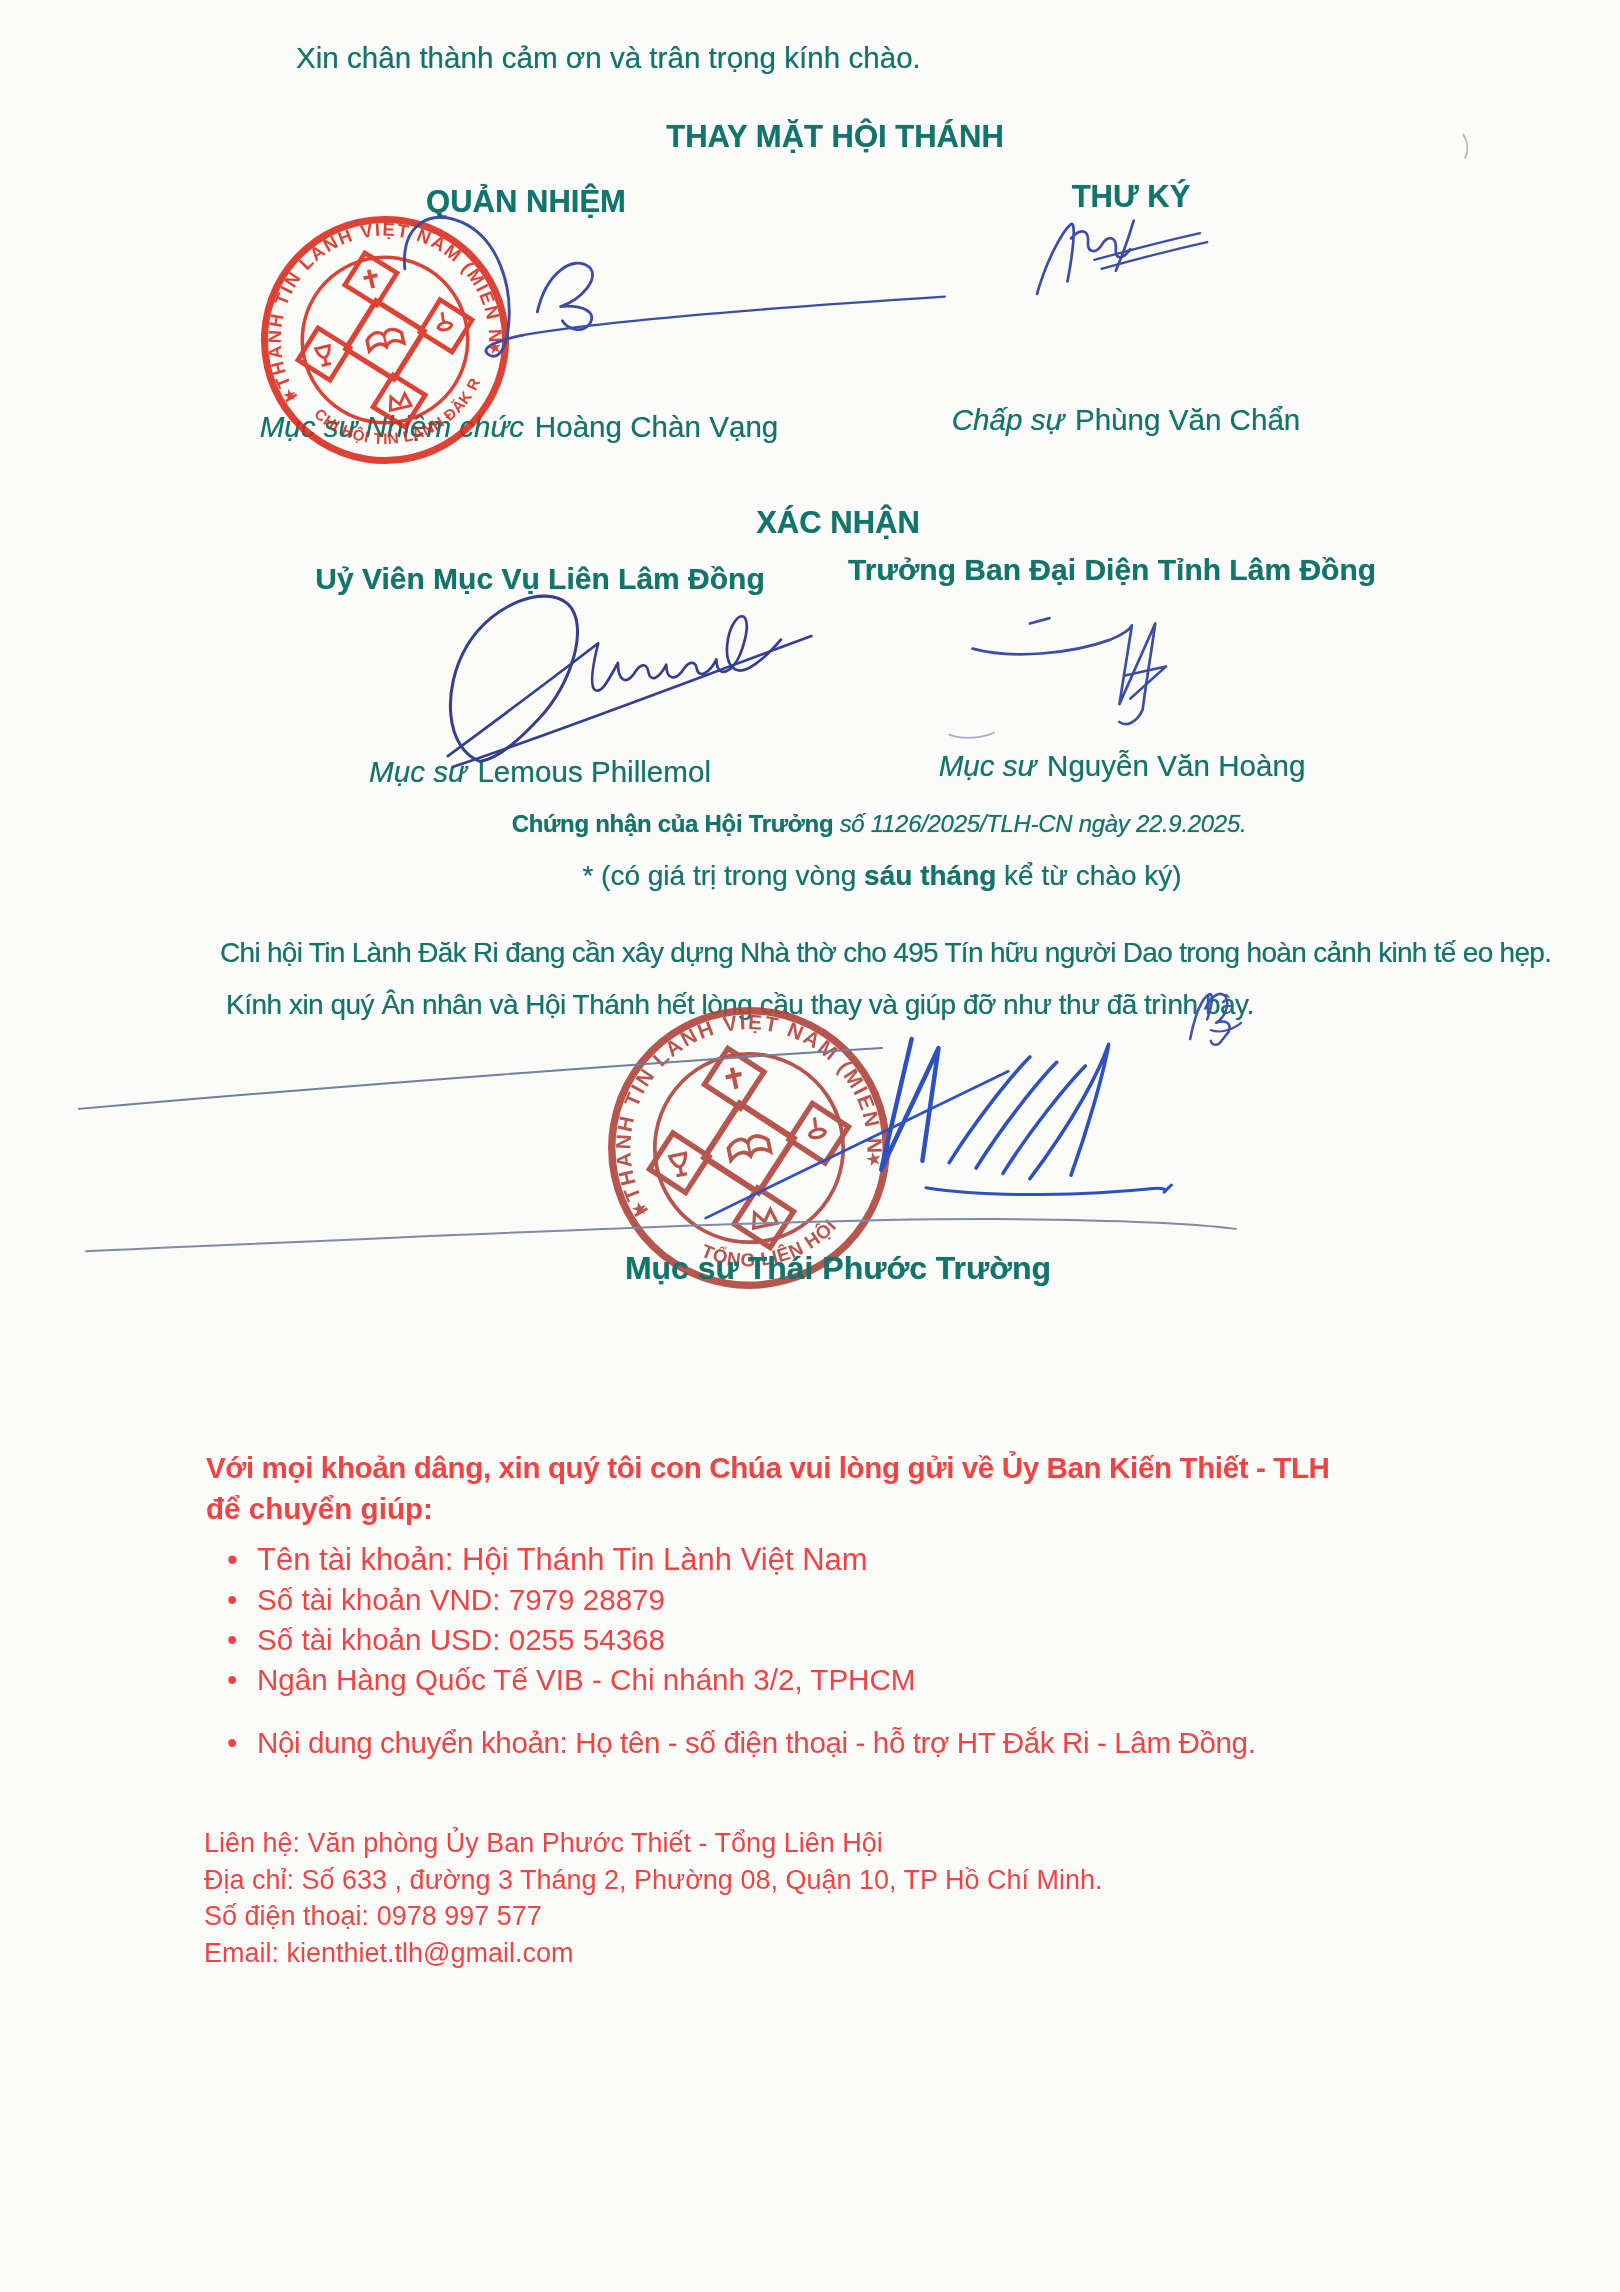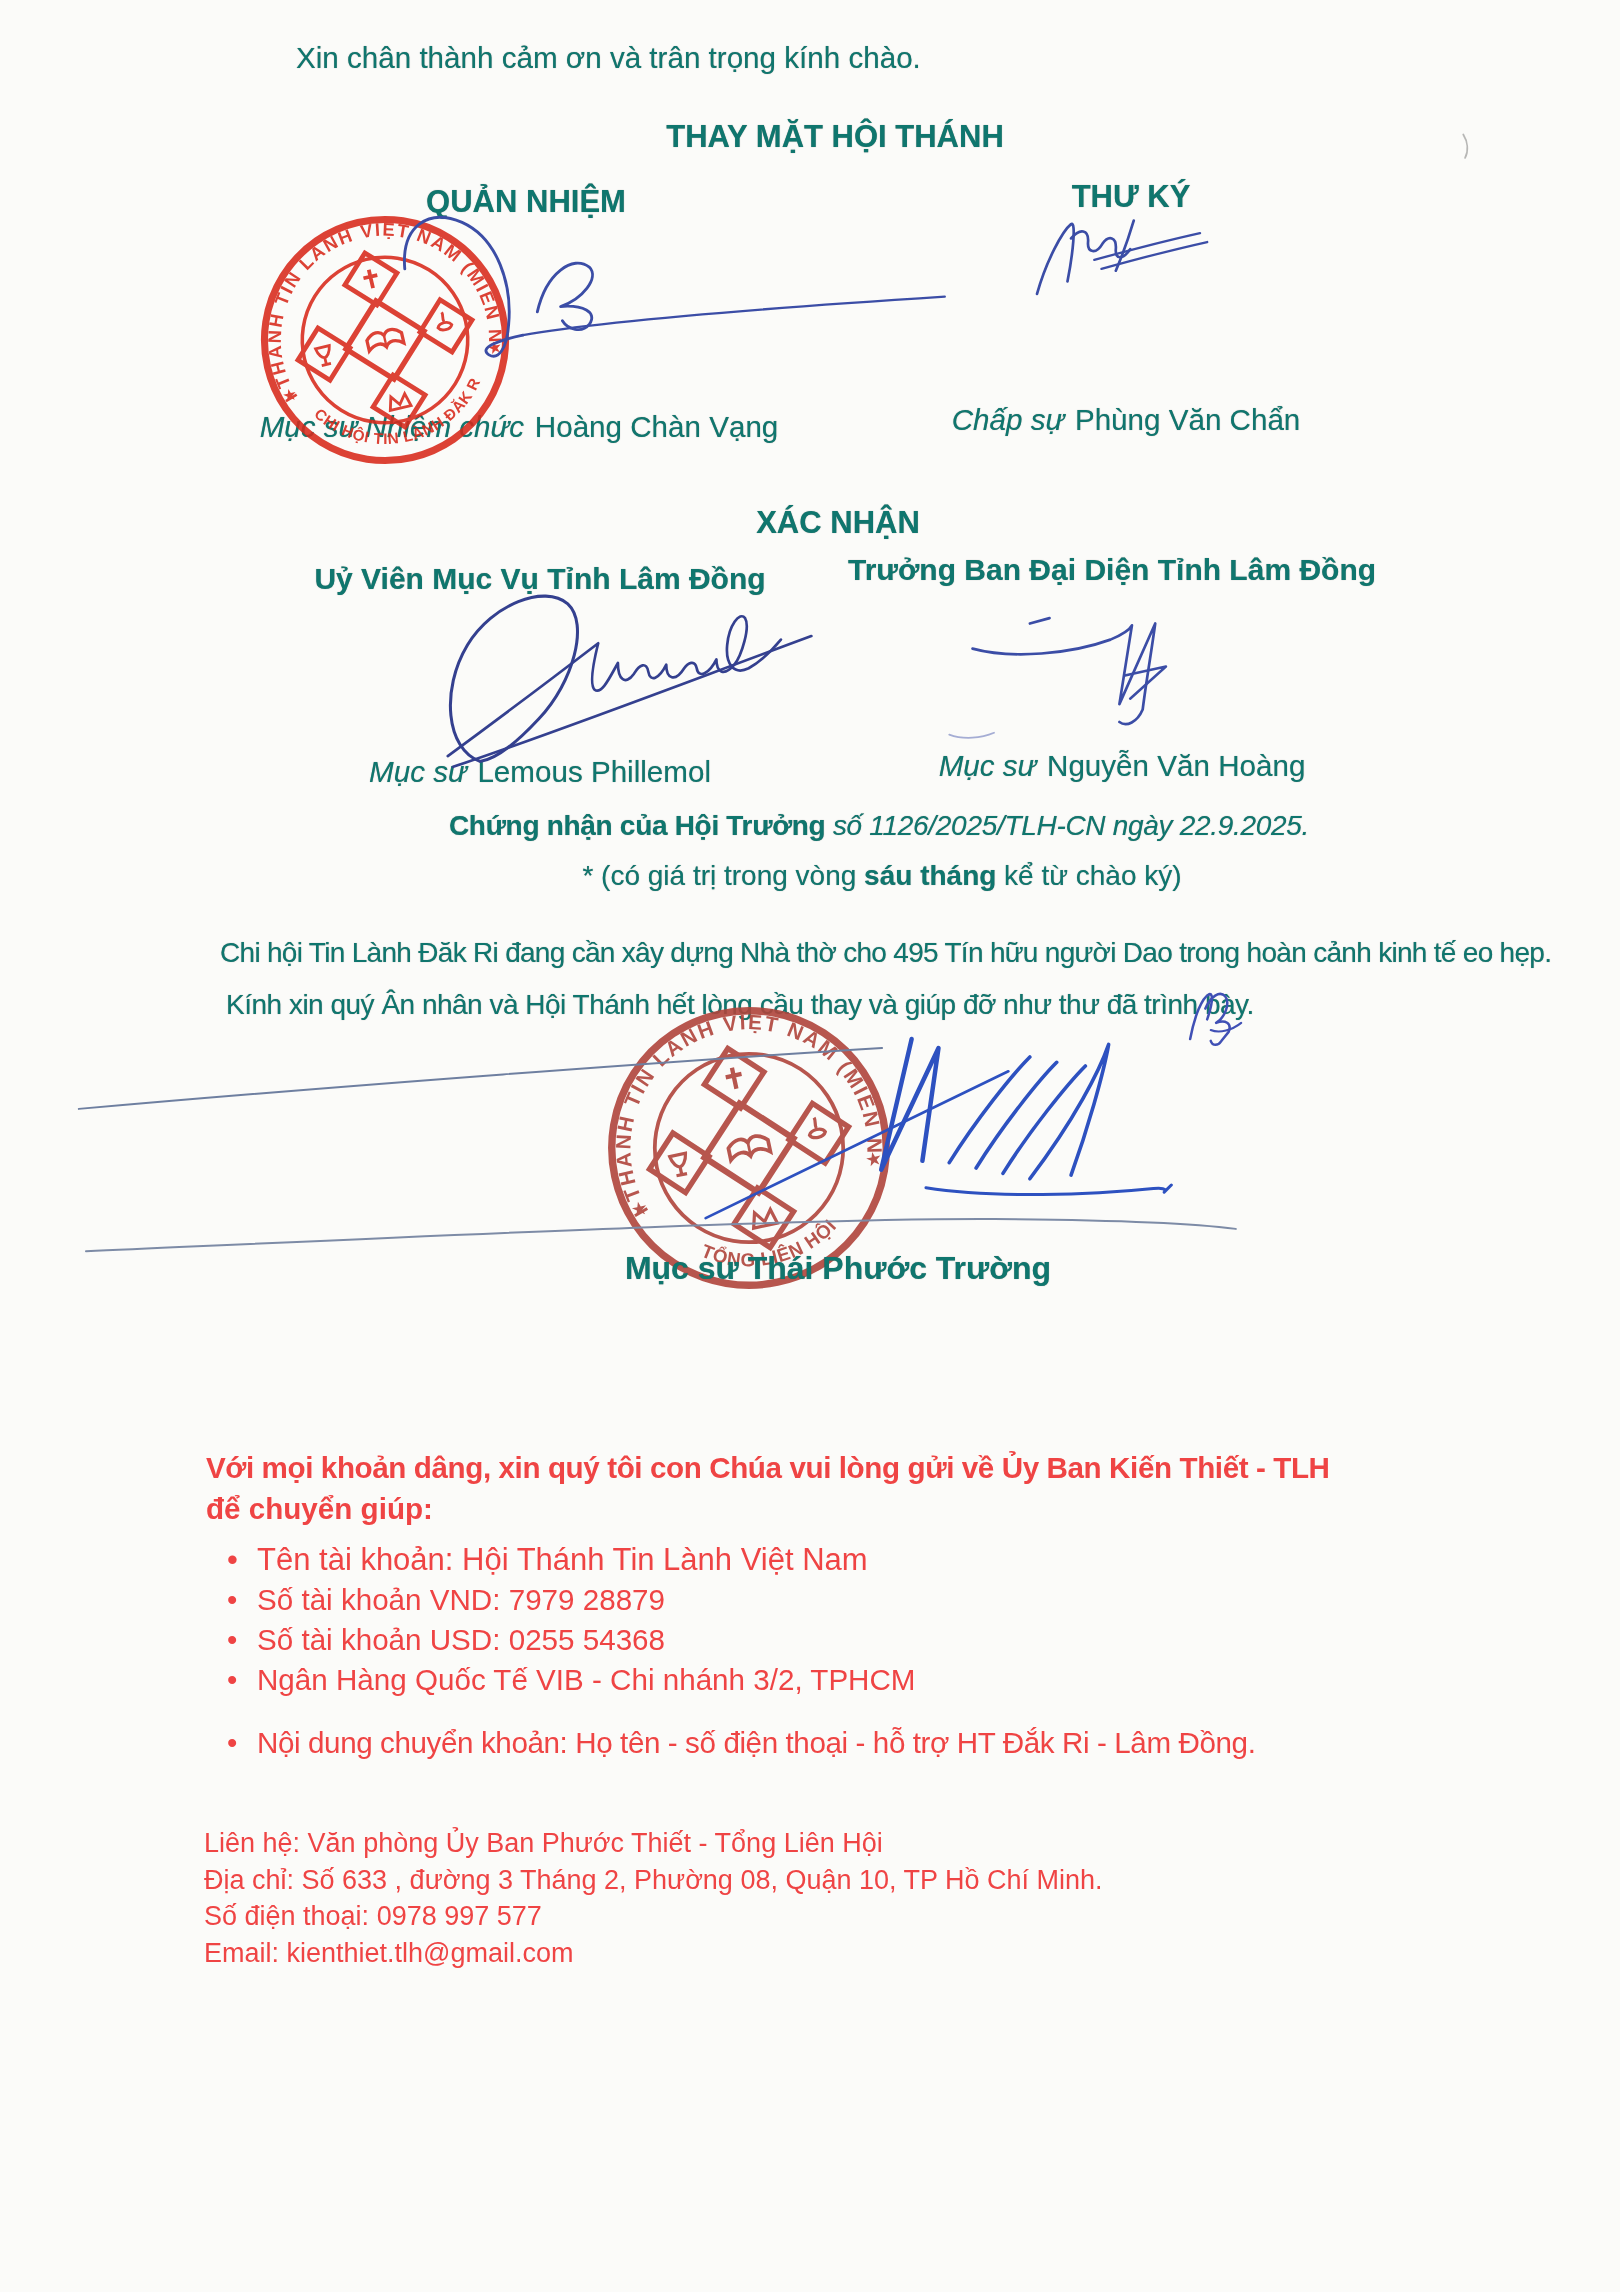--- a/index.html
+++ b/index.html
@@ -43,31 +43,31 @@
 
   <div class="abs scan c" style="left:519px;top:410px;font-size:29.6px;">
     <span class="i prefix">Mục sư Nhiệm chức</span><span>Hoàng Chàn Vạng</span>
   </div>
   <div class="abs scan c" style="left:1126px;top:403px;font-size:29.6px;">
     <span class="i prefix">Chấp sự</span><span>Phùng Văn Chẩn</span>
   </div>
 
   <div class="abs scan b c" style="left:838px;top:505px;font-size:31px;">XÁC NHẬN</div>
 
-  <div class="abs scan b c" style="left:540px;top:562px;font-size:30px;">Uỷ Viên Mục Vụ Tỉnh Lâm Đồng</div>
+  <div class="abs scan b c" style="left:540px;top:562px;font-size:30px;">Uỷ Viên Mục Vụ Liên Lâm Đồng</div>
   <div class="abs scan b c" style="left:1112px;top:553px;font-size:30px;">Trưởng Ban Đại Diện Tỉnh Lâm Đồng</div>
 
   <div class="abs scan c" style="left:540px;top:755px;font-size:29.6px;">
     <span class="i prefix">Mục sư</span><span>Lemous Phillemol</span>
   </div>
   <div class="abs scan c" style="left:1122px;top:749px;font-size:29.6px;">
     <span class="i prefix">Mục sư</span><span>Nguyễn Văn Hoàng</span>
   </div>
 
-  <div class="abs scan c" style="left:879px;top:810px;font-size:28px;letter-spacing:-0.3px;">
+  <div class="abs scan c" style="left:879px;top:810px;font-size:24px;letter-spacing:-0.3px;">
     <span class="b">Chứng nhận của Hội Trưởng</span><span class="i"> số 1126/2025/TLH-CN ngày 22.9.2025.</span>
   </div>
   <div class="abs scan c" style="left:882px;top:860px;font-size:28px;">
     <span>* (có giá trị trong vòng </span><span class="b">sáu tháng</span><span> kể từ chào ký)</span>
   </div>
 
   <div class="abs scan" style="left:220px;top:937px;font-size:28px;letter-spacing:-0.7px;">Chi hội Tin Lành Đăk Ri đang cần xây dựng Nhà thờ cho 495 Tín hữu người Dao trong hoàn cảnh kinh tế eo hẹp.</div>
   <div class="abs scan" style="left:226px;top:989px;font-size:28px;letter-spacing:-0.5px;">Kính xin quý Ân nhân và Hội Thánh hết lòng cầu thay và giúp đỡ như thư đã trình bày.</div>
 
   <div class="abs scan b c" style="left:838px;top:1250px;font-size:32px;z-index:4;">Mục sư Thái Phước Trường</div>

